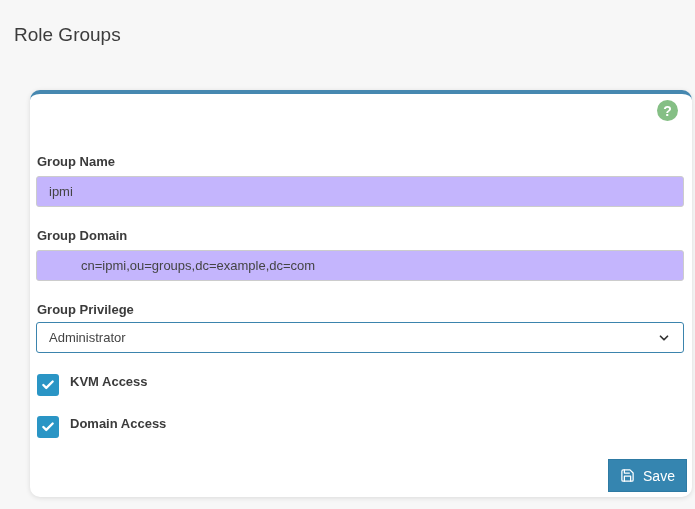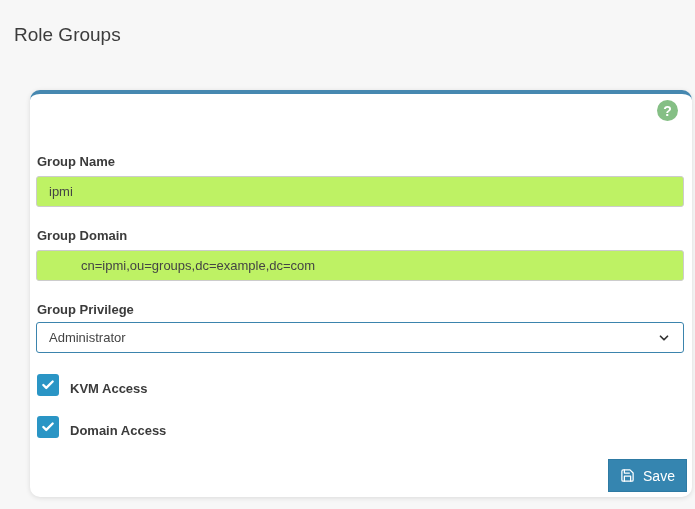--- a/index.html
+++ b/index.html
@@ -52,21 +52,21 @@
   .text-input {
     position: absolute;
     left: 6px;
     width: 648px; height: 31px;
     border: 1px solid #cccccc;
     border-radius: 3px;
     font-family: "Liberation Sans", "DejaVu Sans", sans-serif;
     font-size: 13px;
     color: #444444;
     padding: 0 12px;
-    background: #bef264;
+    background: #c4b5fd;
     outline: none;
   }
   .select-box {
     position: absolute;
     left: 6px;
     width: 648px; height: 31px;
     border: 1px solid #3b84ad;
     border-radius: 3px;
     background: #ffffff;
     display: flex;
@@ -78,21 +78,21 @@
   }
   .select-box .chevron {
     margin-left: auto;
     display: flex;
     align-items: center;
   }
   .checkbox-row {
     position: absolute;
     left: 7px;
     display: flex;
-    align-items: flex-end;
+    align-items: flex-start;
     cursor: pointer;
   }
   .checkbox {
     width: 22px; height: 22px;
     background: #2a95c5;
     border-radius: 3px;
     display: flex;
     align-items: center;
     justify-content: center;
   }

